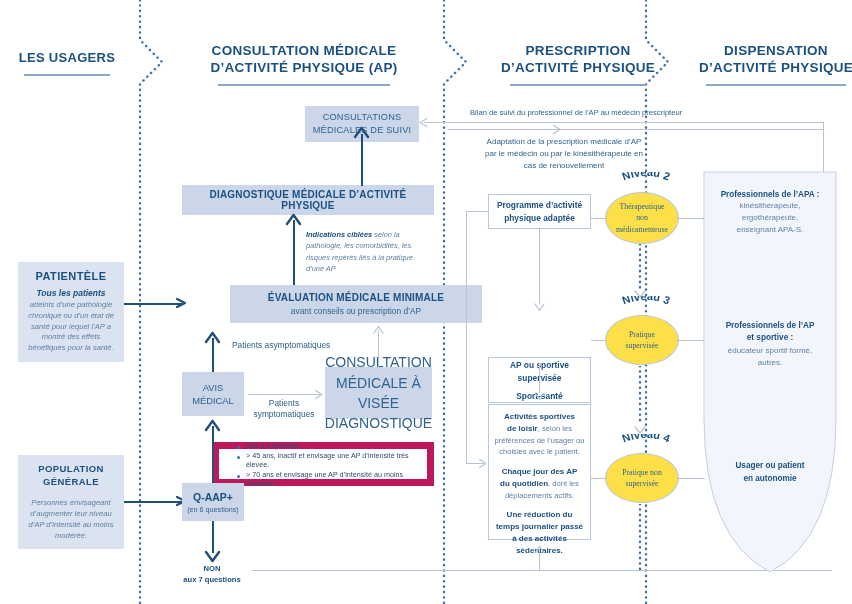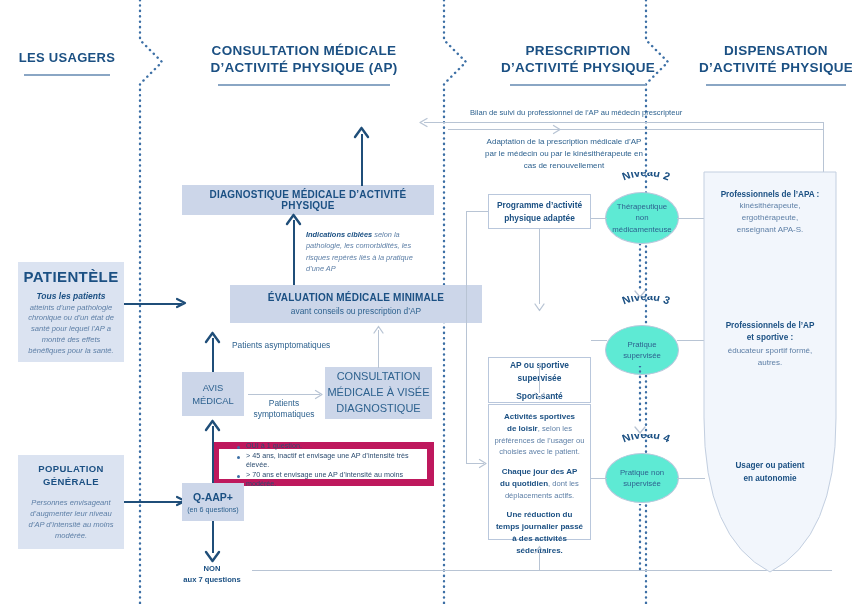--- a/index.html
+++ b/index.html
@@ -31,22 +31,22 @@
 
   
   .lineV{position:absolute;width:2px;background:#1f4e79;}
   .lineV.thin{width:1px;background:#b8c4d4;}
   .lineH{position:absolute;height:1px;background:#b8c4d4;}
   .lineH.dark{height:2px;background:#1f4e79;}
 
   .funnelwrap{position:absolute;}
   .funneltext{position:absolute;text-align:center;width:100%;}
   .ell{position:absolute;box-sizing:border-box;border:1px solid #b9c7dc;
-       background:#5eead4;border-radius:50%;display:flex;flex-direction:column;
-       align-items:center;justify-content:center;text-align:center;color:#2e628f;}
+       background:#fde047;border-radius:50%;display:flex;flex-direction:column;
+       align-items:center;justify-content:center;text-align:center;color:#2e628f;font-family:Liberation Serif, serif;}
 
   ul.bul{margin:0;padding:0 0 0 12px;list-style:none;text-align:left;}
   ul.bul li{position:relative;padding-left:9px;margin:1px 0;color:#2d4d70;}
   ul.bul li:before{content:"";position:absolute;left:0;top:5px;width:3px;height:3px;
         background:#3c6fa5;border-radius:50%;}
 </style>
 </head>
 <body>
 
 <div class="stage">
@@ -84,21 +84,21 @@
     <div class="rule" style="width:136px;"></div>
   </div>
 
   <div class="colhead" style="left:676px;top:42px;width:200px;font-size:13.5px;">
     <div>DISPENSATION</div>
     <div>D’ACTIVITÉ PHYSIQUE</div>
     <div class="rule" style="width:140px;"></div>
   </div>
 
   <div class="box fill-lite" style="left:18px;top:262px;width:106px;height:100px;padding:8px 7px;">
-    <div class="t-bold" style="font-size:15px;letter-spacing:.4px;margin-bottom:6px;">PATIENTÈLE</div>
+    <div class="t-bold" style="font-size:11px;letter-spacing:.4px;margin-bottom:6px;">PATIENTÈLE</div>
     <div class="t-bold" style="font-size:8.5px;font-style:italic;margin-bottom:2px;">Tous les patients</div>
     <div class="t-light" style="font-size:7.6px;font-style:italic;line-height:1.42;">atteints d’une pathologie chronique ou d’un état de santé pour lequel l’AP a montré des effets bénéfiques pour la santé.</div>
   </div>
 
   <div class="box fill-lite" style="left:18px;top:455px;width:106px;height:94px;padding:8px 7px;">
     <div class="t-bold" style="font-size:9.5px;letter-spacing:.4px;line-height:1.35;margin-bottom:8px;">
       <div>POPULATION</div>
       <div>GÉNÉRALE</div>
     </div>
     <div class="t-light" style="font-size:7.6px;font-style:italic;line-height:1.45;">Personnes envisageant d’augmenter leur niveau d’AP d’intensité au moins modérée.</div>
@@ -107,20 +107,26 @@
   <div class="lineH dark" style="left:124px;top:303px;width:58px;"></div>
   <svg class="abs" style="left:176px;top:296px;" width="14" height="14">
     <path d="M1 3 L9 7 L1 11" fill="none" stroke="#1f4e79" stroke-width="2.2" stroke-linecap="round" stroke-linejoin="round"></path>
   </svg>
 
   <div class="lineH dark" style="left:124px;top:501px;width:58px;"></div>
   <svg class="abs" style="left:176px;top:494px;" width="14" height="14">
     <path d="M1 3 L9 7 L1 11" fill="none" stroke="#1f4e79" stroke-width="2.2" stroke-linecap="round" stroke-linejoin="round"></path>
   </svg>
 
+  <div class="box fill" style="left:305px;top:106px;width:114px;height:36px;">
+    <div class="t-mid" style="font-size:9.2px;line-height:1.45;letter-spacing:.2px;">
+      <div>CONSULTATIONS</div>
+      <div>MÉDICALES DE SUIVI</div>
+    </div>
+  </div>
 
   <div class="box fill" style="left:182px;top:185px;width:252px;height:30px;">
     <div class="t-bold" style="font-size:10px;letter-spacing:.2px;">DIAGNOSTIQUE MÉDICALE D’ACTIVITÉ PHYSIQUE</div>
   </div>
 
   <div class="lineV" style="left:361px;top:134px;height:52px;"></div>
   <svg class="abs" style="left:353px;top:126px;" width="17" height="16">
     <path d="M8.5 2 L15 11 M8.5 2 L2 11" fill="none" stroke="#1f4e79" stroke-width="2.4" stroke-linecap="round"></path>
   </svg>
 
@@ -147,21 +153,21 @@
   </div>
 
   <div class="lineV" style="left:212px;top:338px;height:34px;"></div>
   <svg class="abs" style="left:204px;top:331px;" width="17" height="16">
     <path d="M8.5 2 L15 11 M8.5 2 L2 11" fill="none" stroke="#1f4e79" stroke-width="2.4" stroke-linecap="round"></path>
   </svg>
 
   <div class="abs t-mid" style="left:232px;top:340px;font-size:8.4px;">Patients asymptomatiques</div>
 
   <div class="box fill" style="left:325px;top:367px;width:107px;height:52px;">
-    <div class="t-mid" style="font-size:11px;line-height:1.45;">
+    <div class="t-mid" style="font-size:14px;line-height:1.45;">
       <div>CONSULTATION</div>
       <div>MÉDICALE À VISÉE</div>
       <div>DIAGNOSTIQUE</div>
     </div>
   </div>
 
   <div class="lineV thin" style="left:378px;top:330px;height:38px;"></div>
   <svg class="abs" style="left:372px;top:325px;" width="13" height="12">
     <path d="M6.5 1.5 L11 8 M6.5 1.5 L2 8" fill="none" stroke="#b8c4d4" stroke-width="1.3" stroke-linecap="round"></path>
   </svg>
@@ -289,21 +295,21 @@
   <div class="lineH" style="left:677px;top:218px;width:28px;"></div>
 
   <svg class="abs" style="left:598px;top:296px;" width="96" height="26">
     <defs>
         <path id="arc3" d="M6 24 A 54 54 0 0 1 90 24"></path>
       </defs>
     <text font-family="Liberation Sans, sans-serif" font-size="11" font-weight="bold" fill="#1b5083">
       <textPath href="#arc3" startOffset="50%" text-anchor="middle">Niveau 3</textPath>
     </text>
   </svg>
-  <div class="ell" style="left:605px;top:325px;width:74px;height:50px;justify-content:center;">
+  <div class="ell" style="left:605px;top:315px;width:74px;height:50px;justify-content:center;">
     <div style="font-size:7.8px;line-height:1.42;">
       <div>Pratique</div>
       <div>supervisée</div>
     </div>
   </div>
   <div class="lineH" style="left:591px;top:340px;width:16px;"></div>
   <div class="lineH" style="left:677px;top:340px;width:28px;"></div>
 
   <svg class="abs" style="left:598px;top:434px;" width="96" height="26">
     <defs>

